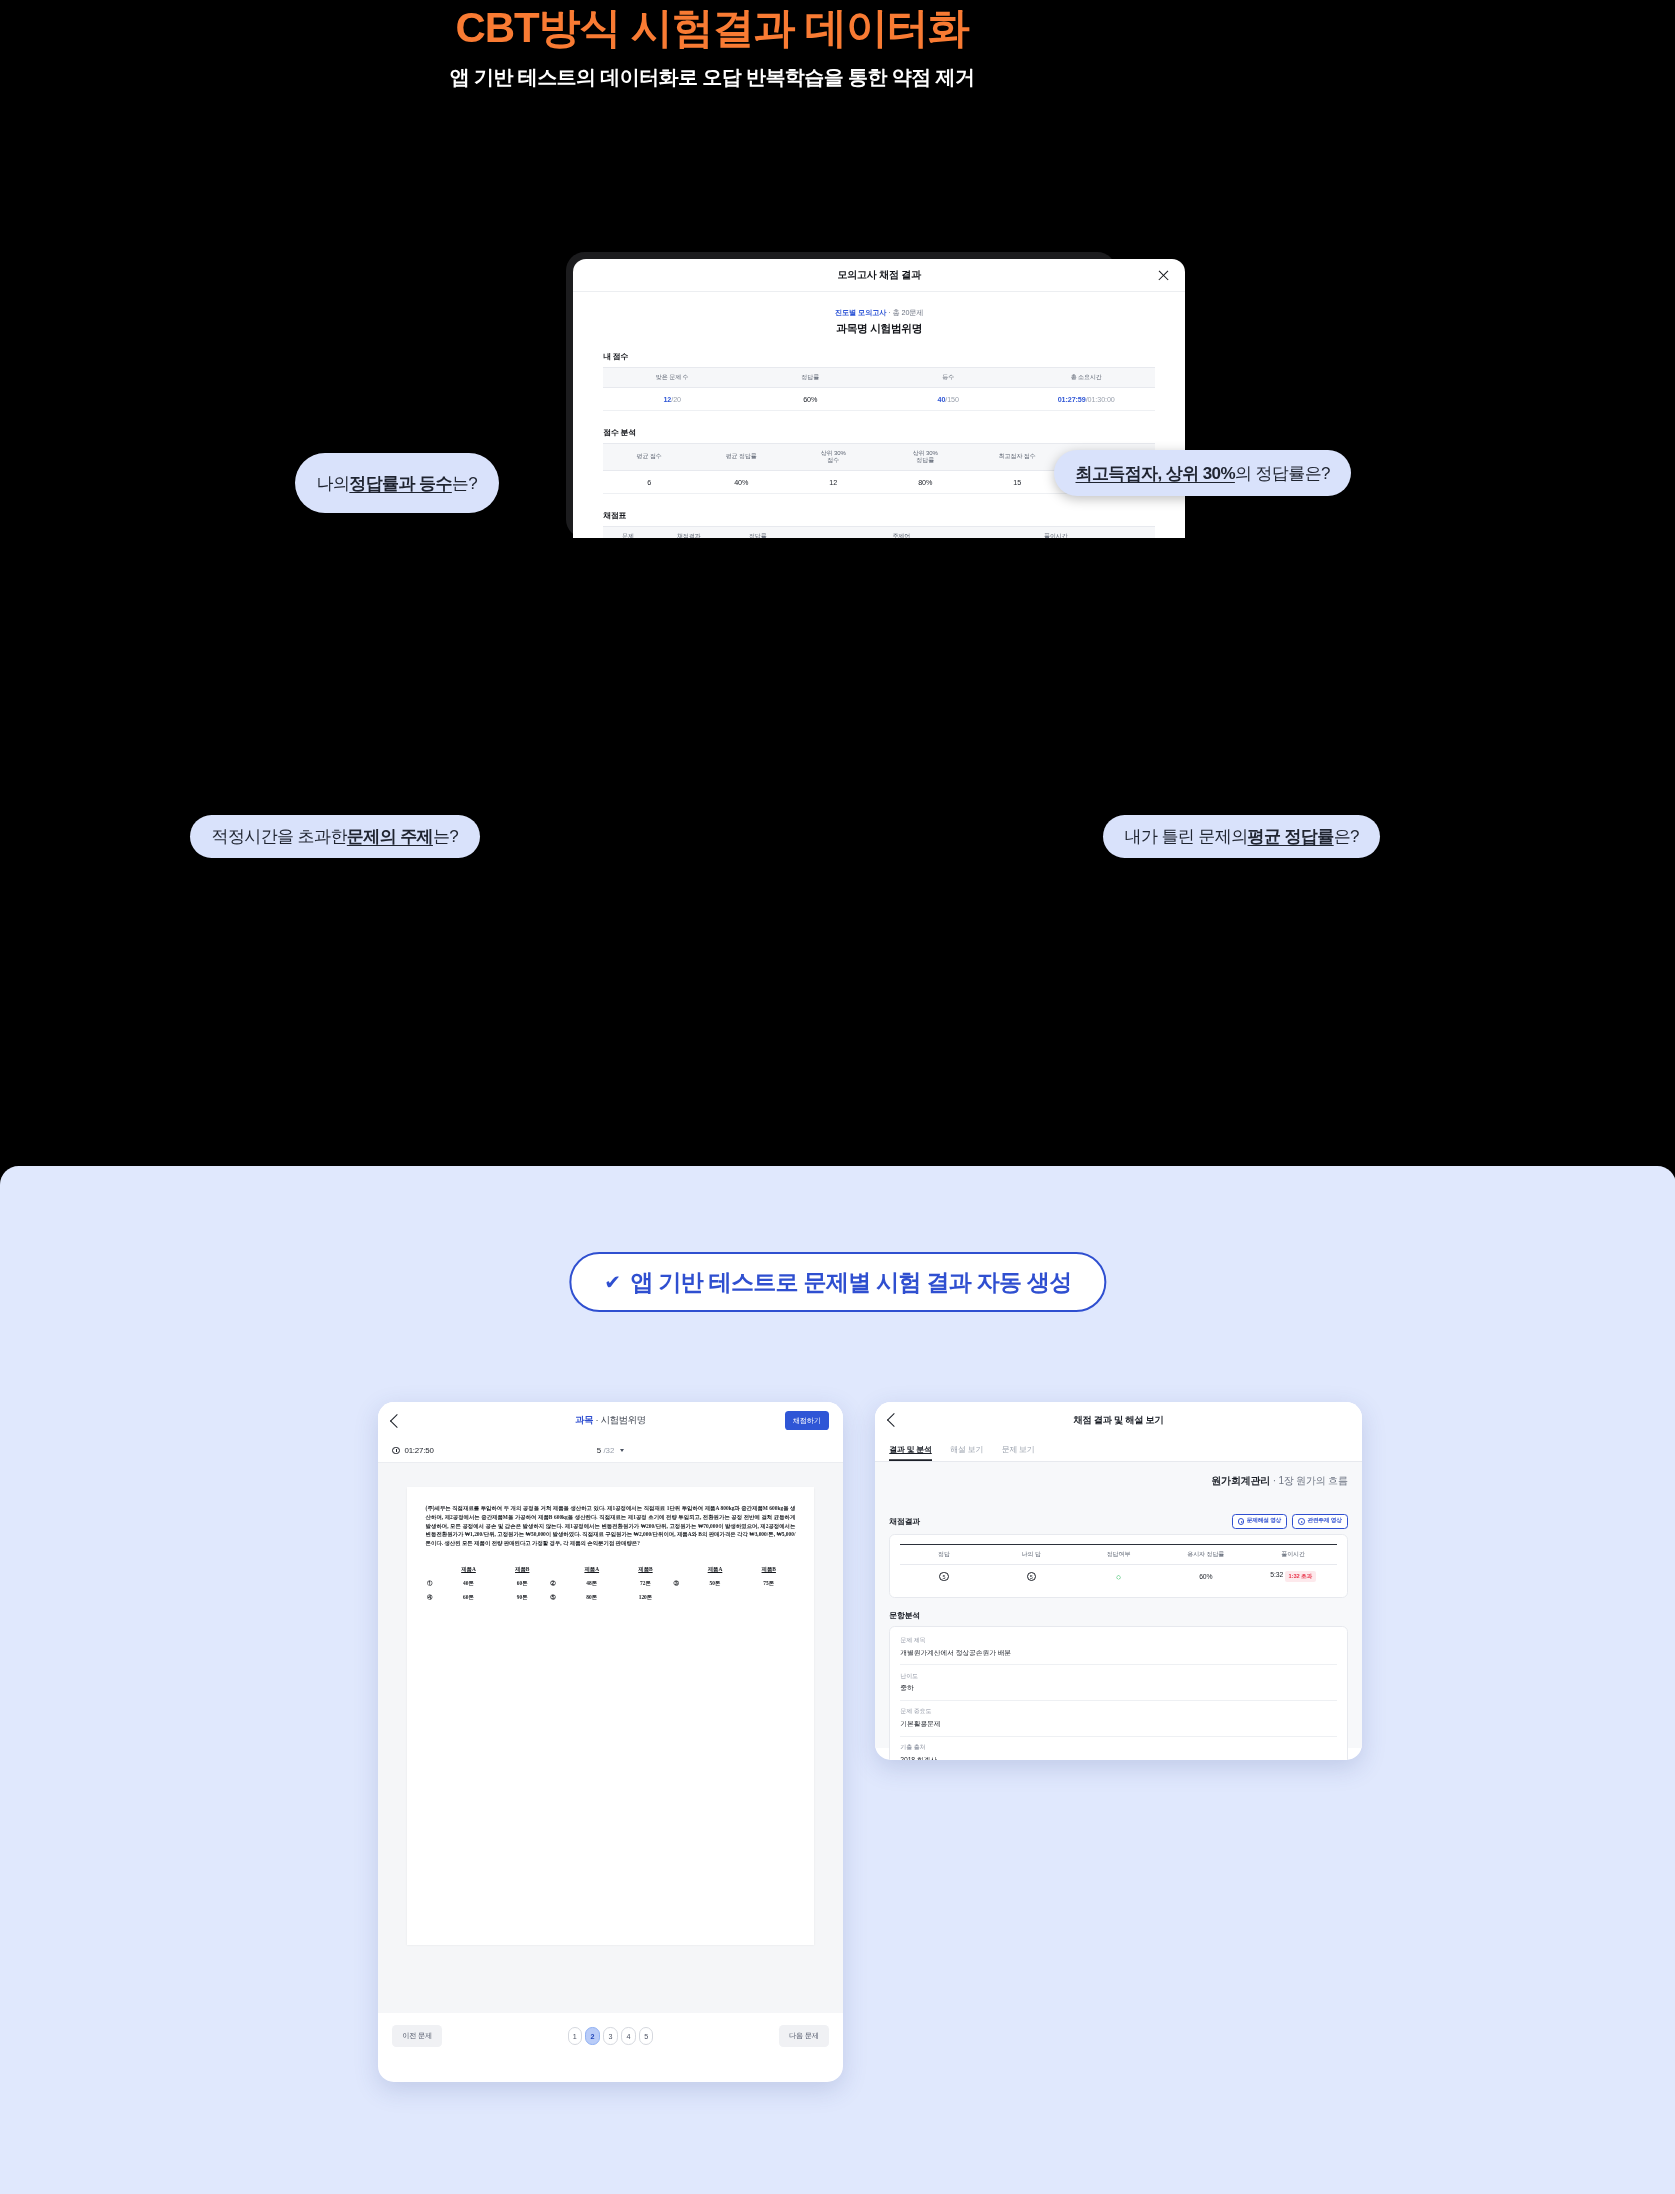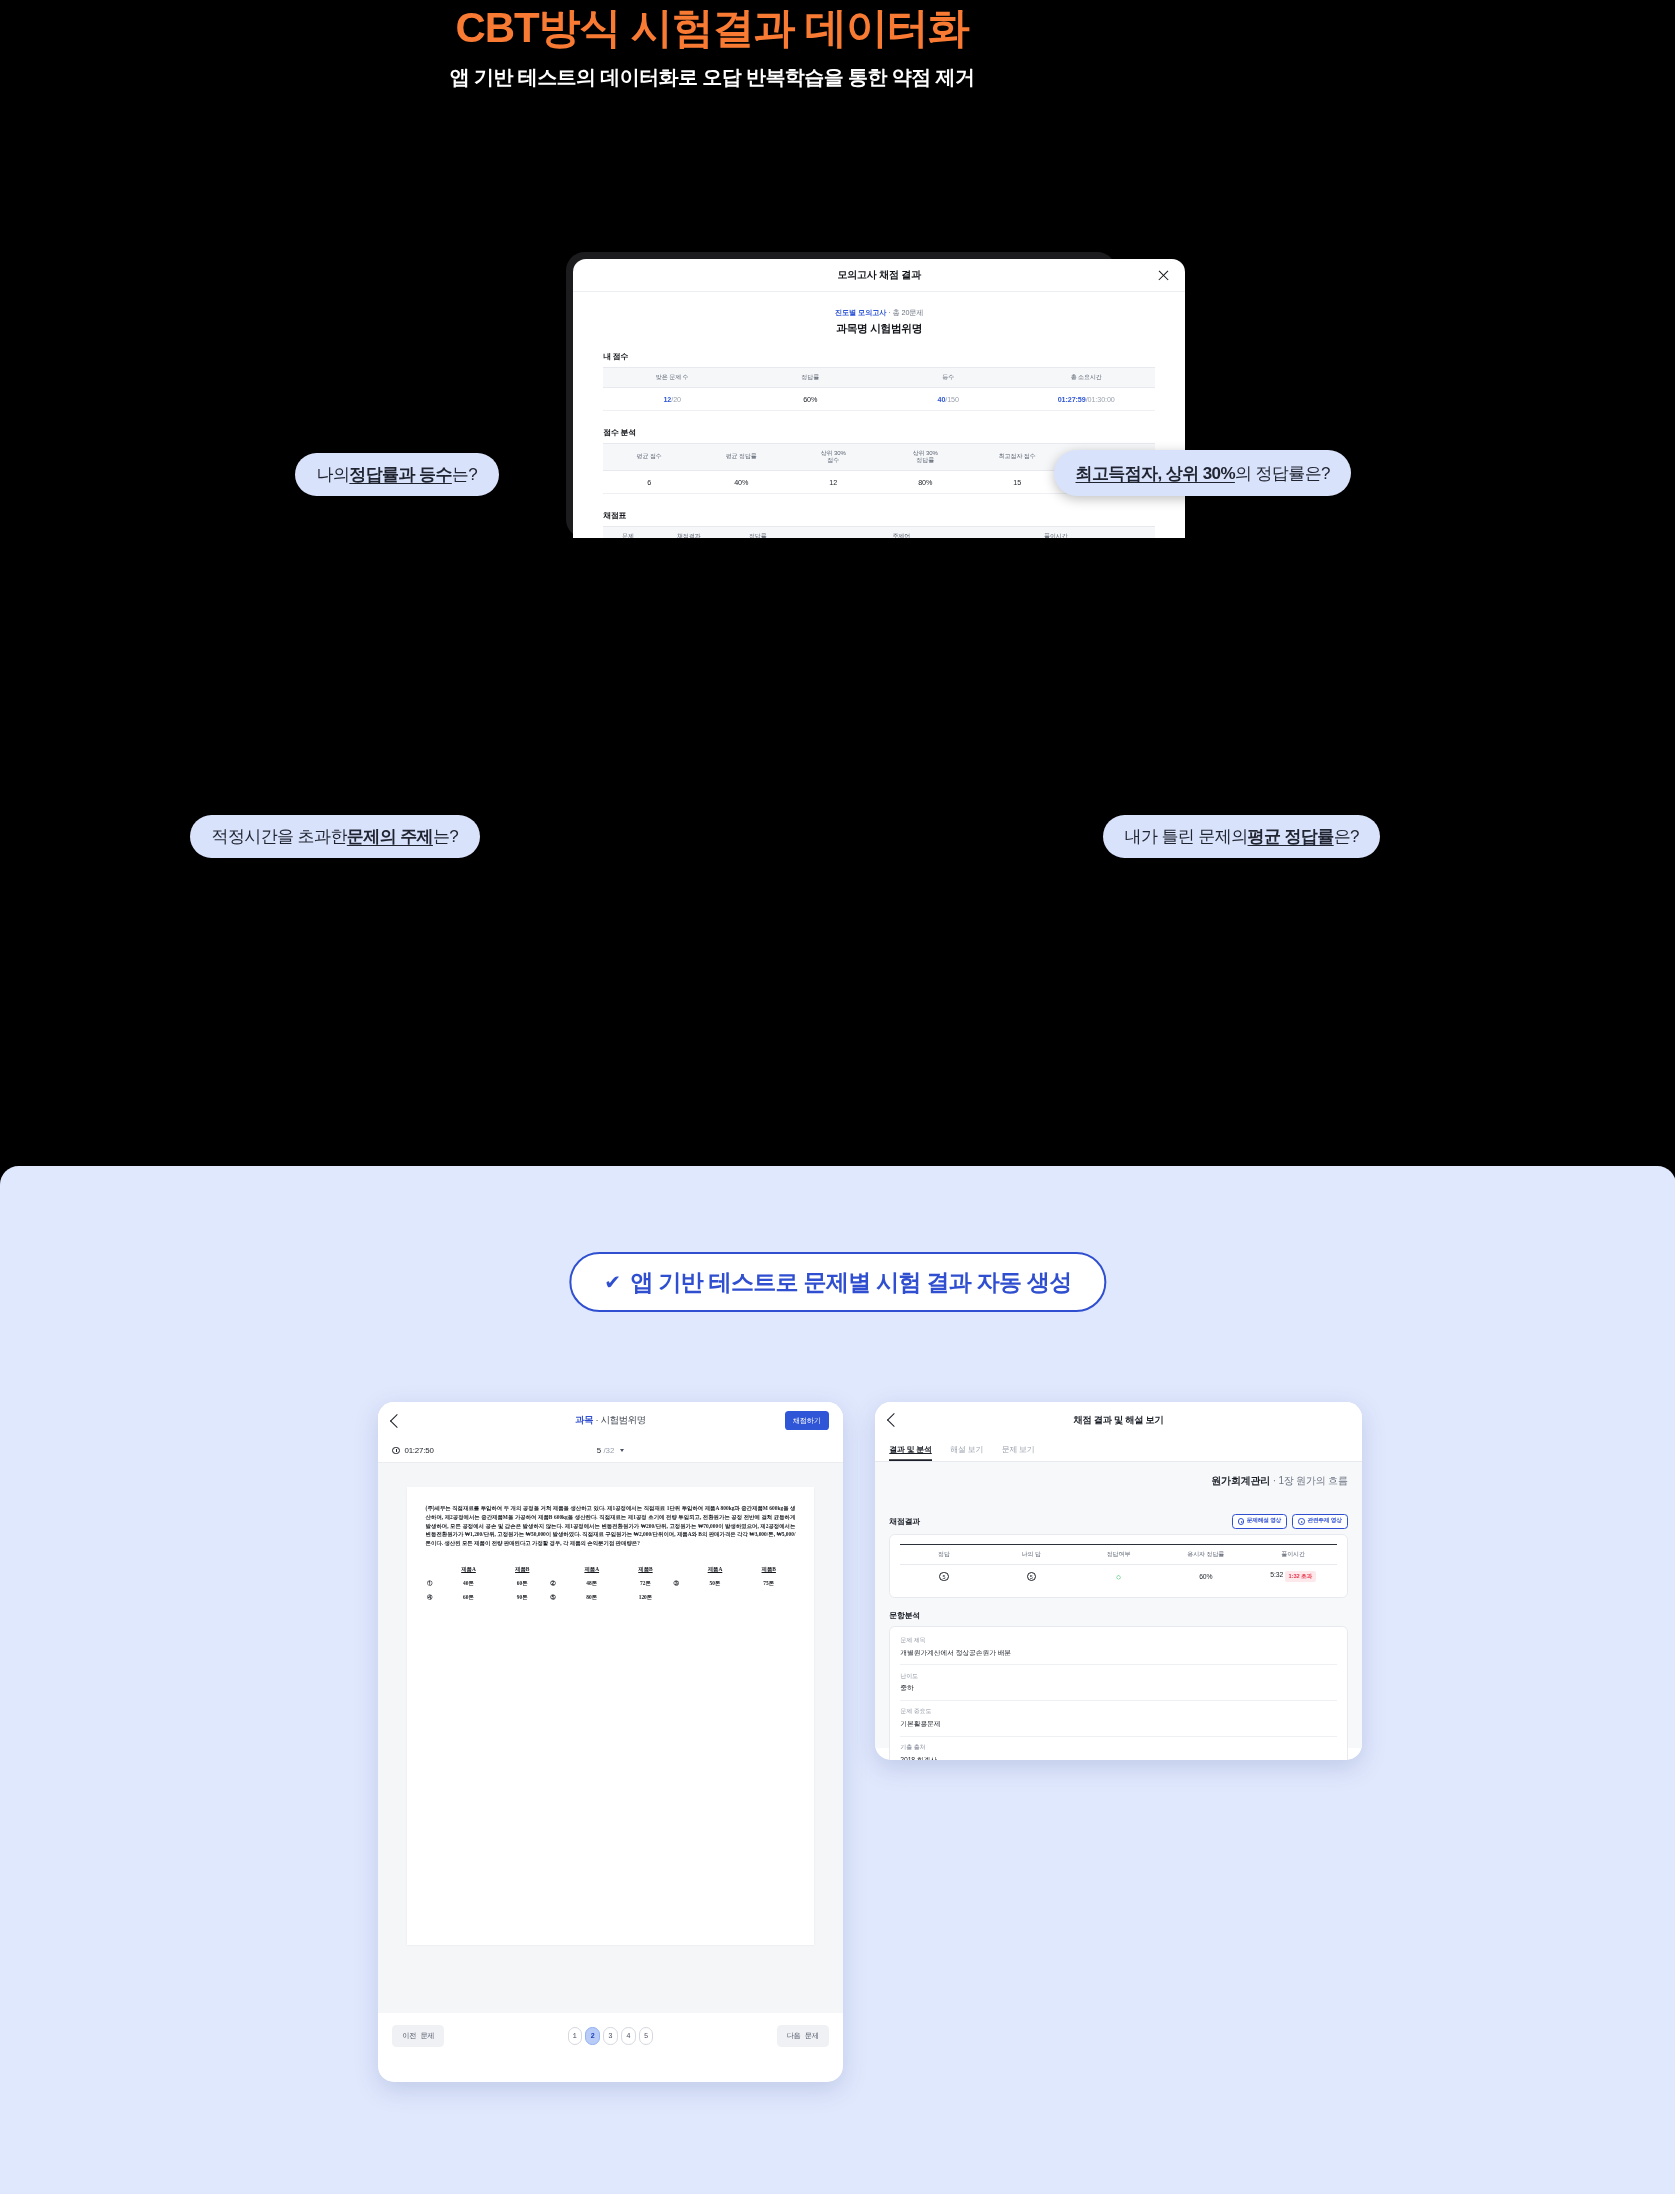--- a/index.html
+++ b/index.html
@@ -125,21 +125,21 @@
     position: absolute;
     background: #d9e2fb;
     border-radius: 715px;
     display: flex; align-items: center; justify-content: center;
     font-size: 17px; color: #1f2430; letter-spacing: -0.6px;
     padding: 0 21.5px;
     box-shadow: 0 2.9px 11.5px rgba(0,0,0,0.25);
     white-space: nowrap;
   }
   .bubble b { font-weight: 800; text-decoration: underline; text-underline-offset: 2.9px; }
-  #b1 { left: 295px; top: 453px; height: 43px; }
+  #b1 { left: 295px; top: 453px; height: 60px; }
   #b2 { left: 1054px; top: 450px; height: 46px; }
   #b3 { left: 190px; top: 815px; height: 43px; }
   #b4 { left: 1103px; top: 815px; height: 43px; }
 
   
   .blue-panel {
     position: absolute;
     left: 0; top: 1166px;
     width: 1676px; height: 1028px;
     background: #e0e8fd;
@@ -209,21 +209,21 @@
   }
   .paper p { font-size: 5.4px; line-height: 1.62; color: #15181d; text-align: justify; font-weight: 700;}
   .opt-table { width: 100%; margin-top: 14.3px; border-collapse: collapse; font-size: 5.4px; color:#15181d; font-weight: 700;}
   .opt-table td { padding: 3.6px 1.4px; }
   .opt-table .hd { text-decoration: underline; font-weight: 800; text-align: center;}
   .opt-table .num { width: 15.8px; text-align: left;}
   .opt-table .v { text-align: center; }
 
   .pl-bottom {
     height: 46px; display: flex; align-items: center; padding: 0 14.3px;
-    position: relative; background: #fff; font-family: Liberation Mono, monospace;
+    position: relative; background: #fff;
   }
   .navbtn {
     background: #f0f1f4; color: #52596a; font-size: 7.2px; padding: 6.4px 10px;
     border-radius: 4.3px; letter-spacing: -0.2px; cursor: pointer;
   }
   .dots { position: absolute; left:0; right:0; display:flex; justify-content:center; gap: 3.6px; }
   .dot {
     width: 14.3px; height: 18.6px; border: 0.7px solid #d5d8de; border-radius: 7.2px;
     display: flex; align-items:center; justify-content:center;
     font-size: 7.2px; color: #4a5161; background:#fff; cursor: pointer;

